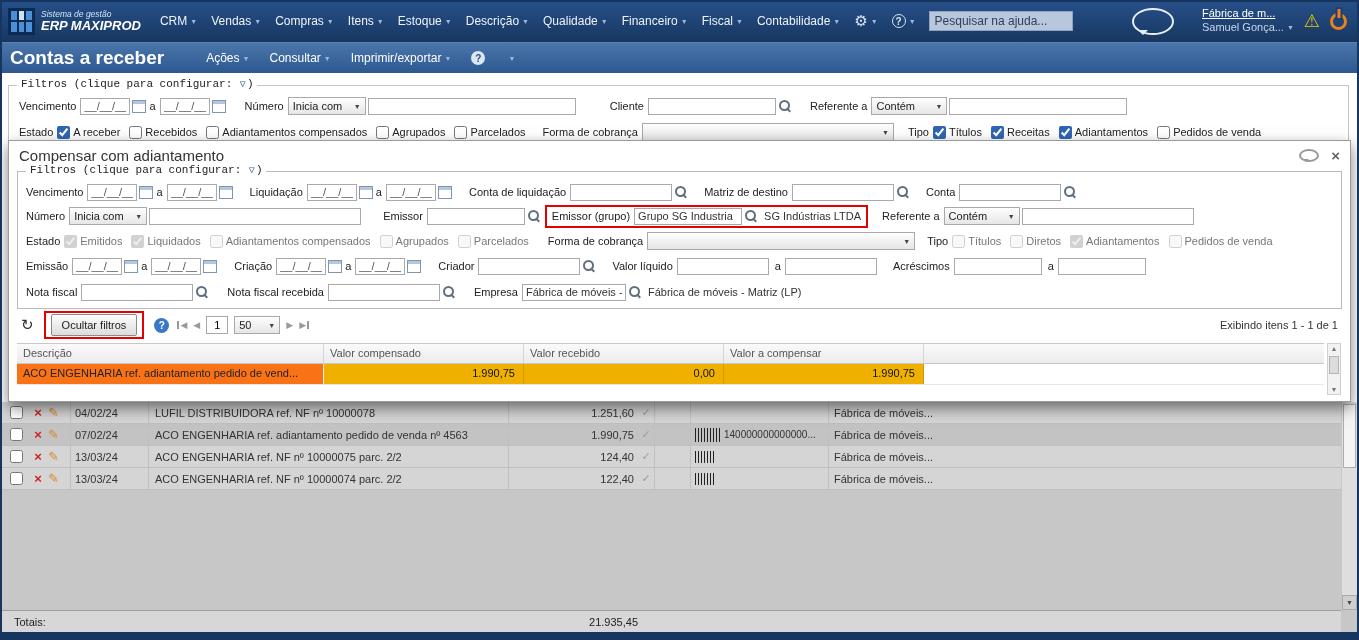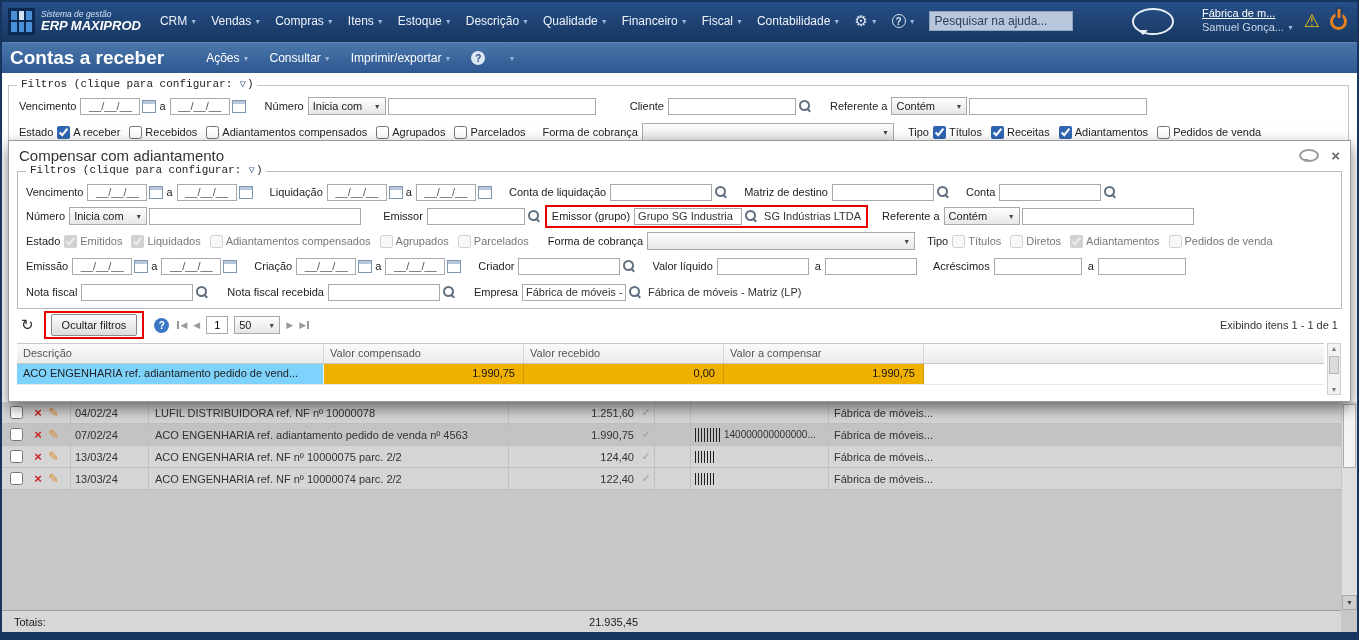--- a/index.html
+++ b/index.html
@@ -44,21 +44,21 @@
            display:flex; align-items:center; justify-content:center; }
 
   
   .mainfilters { position:absolute; top:73px; left:0; right:0; height:67px; background:#fff; z-index:4; }
   .fieldset { position:absolute; left:8px; right:10px; top:12px; bottom:-4px; border:1px solid #c5c5c5; }
   .legend { position:absolute; top:-8px; left:8px; background:#fff; padding:0 4px; font-size:11px; color:#222; white-space:nowrap;font-family:Liberation Mono, monospace; }
   .funnel { color:#44618a; font-size:10px; margin:0 1px; }
   .frow { position:absolute; left:10px; right:6px; height:20px; display:flex; align-items:center; font-size:11px; color:#222; white-space:nowrap; }
   .lbl { margin-right:4px; }
   .inp { height:17px; border:1px solid #a9a9a9; font-size:11px; padding:0 3px; color:#333; font-family:"Liberation Sans", sans-serif; background:#fff; }
-  .date { width:60px; text-align:center; color:#555; }
+  .date { width:50px; text-align:center; color:#555; }
   .cal { width:14px; height:13px; border:1px solid #7d96b4; background:#fff; position:relative; margin:0 3px 0 2px; display:inline-block; }
   .cal::before { content:''; position:absolute; top:0; left:0; right:0; height:3px; background:#b8c6d9; }
   .mag { width:13px; height:13px; position:relative; display:inline-block; margin-left:3px; cursor:pointer; }
   .mag::before { content:''; position:absolute; width:7px; height:7px; border:2px solid #5f6f80; border-radius:50%; left:0; top:0; }
   .mag::after { content:''; position:absolute; width:5px; height:2px; background:#5f6f80; transform:rotate(45deg); left:7px; top:9px; }
   .fsel { height:18px; border:1px solid #a9a9a9; background:linear-gradient(#fefefe,#e6e6e6); display:inline-flex; align-items:center;
           justify-content:space-between; padding:0 4px; font-size:11px; color:#222; cursor:pointer; }
   .fsel .arr { font-size:7px; color:#444; margin-left:5px; }
   input[type=checkbox] { width:13px; height:13px; accent-color:#2f66b3; margin:0; vertical-align:middle; }
   .chk { display:inline-flex; align-items:center; margin-right:9px; cursor:pointer; }
@@ -87,21 +87,21 @@
   .pg { display:inline-flex; align-items:center; gap:6px; color:#999; }
   .pgico { font-size:9px; color:#9a9a9a; cursor:pointer; display:inline-flex; align-items:center; gap:1px; }
   .pgbar { display:inline-block; width:2px; height:8px; background:#9a9a9a; }
   .pageno { width:22px; height:18px; border:1px solid #a9a9a9; text-align:center; font-size:11px; font-family:"Liberation Sans", sans-serif; }
   .items-info { margin-left:auto; margin-right:4px; color:#333; }
 
   .mtable { position:absolute; left:8px; right:26px; top:202px; }
   .mth { display:flex; height:21px; background:linear-gradient(#fafafa,#ebebeb); border-top:1px solid #c8c8c8; border-bottom:1px solid #c8c8c8; color:#555; }
   .mth > div { padding:3px 6px; border-right:1px solid #d5d5d5; font-size:11px; overflow:hidden; }
   .w-desc { width:307px; } .w-val { width:200px; } .w-fill { flex:1; border-right:none !important; }
-  .mtr { display:flex; height:21px; background:#7dd3fc; border-bottom:1px solid #e8e8e8; }
+  .mtr { display:flex; height:21px; background:#f97316; border-bottom:1px solid #e8e8e8; }
   .cell-desc { width:307px; padding:3px 6px; font-size:11px; color:#222; white-space:nowrap; overflow:hidden; border-right:1px solid #eee; }
   .cell-val { width:200px; text-align:right; padding:3px 8px; font-size:11px; color:#111; background:#efb000; border-right:1px solid rgba(0,0,0,.12); }
   .mscroll { position:absolute; right:9px; top:202px; width:14px; height:52px; background:#f2f2f2; border:1px solid #cfcfcf; font-size:7px; color:#777; text-align:center; }
   .mscroll .up { position:absolute; top:1px; left:0; right:0; cursor:pointer; }
   .mscroll .thumb { position:absolute; top:12px; left:1px; right:1px; height:18px; background:#dcdcdc; border:1px solid #b5b5b5; }
   .mscroll .down { position:absolute; bottom:1px; left:0; right:0; cursor:pointer; }
 
   
   .bg-section { position:absolute; left:2px; right:2px; top:402px; height:230px; background:#c7c7c7; z-index:1; }
   .bgrows { position:absolute; left:0; right:16px; top:0; }

